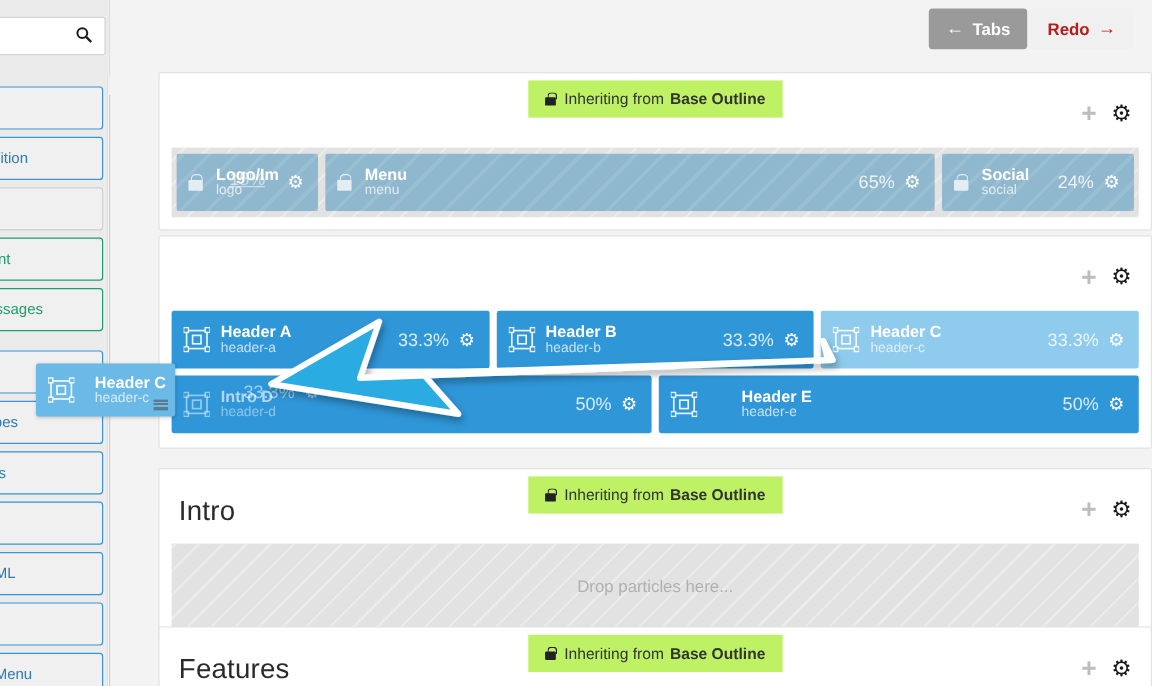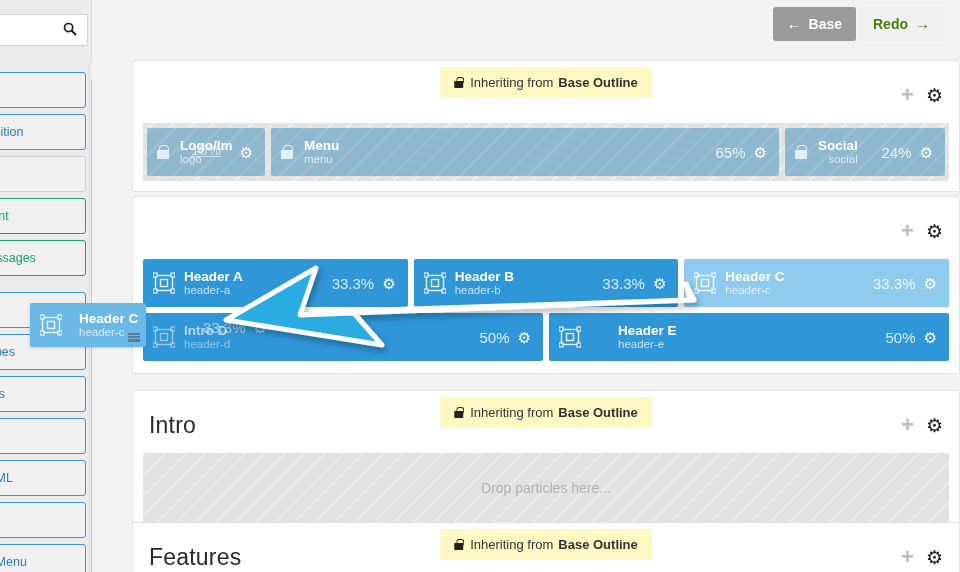--- a/index.html
+++ b/index.html
@@ -92,21 +92,21 @@
     display: flex; gap: 3px;
   }
   .tbtn {
     height: 34px; padding: 0 14px;
     border-radius: 3px;
     font-size: 14px; font-weight: bold;
     line-height: 34px;
     display: flex; align-items: center; gap: 7px;
   }
   .tbtn.undo { background: #9a9a9a; color: #ffffff; }
-  .tbtn.redo { background: #f0f0f0; color: #4d7c0f; align-items: flex-end; }
+  .tbtn.redo { background: #f0f0f0; color: #b91c1c; align-items: flex-end; }
   .tbtn .glyph { font-size: 15px; font-weight: bold; }
 
   
   .section {
     position: absolute; left: 40px; width: 828px;
     background: #ffffff;
     border: 1px solid #e2e2e2;
     border-radius: 2px;
     padding: 6px;
   }
@@ -116,21 +116,21 @@
     display: flex; align-items: center;
   }
   .sec-title {
     font-size: 23px; color: #2a2a2a; font-weight: normal;
     padding-left: 10px; letter-spacing: .2px;
   }
   .inherit-pill {
     position: absolute; left: 50%; top: 0;
     transform: translateX(-50%);
     height: 31px;
-    background: #fef9c3;
+    background: #bef264;
     padding: 0 14px;
     display: flex; align-items: center; gap: 5px;
     font-size: 13px; color: #333;
     white-space: nowrap;
   }
   .inherit-pill b { font-weight: bold; }
   .lock-glyph {
     display: inline-block; width: 9px; height: 11px;
     position: relative; margin-right: 2px;
   }
@@ -291,21 +291,21 @@
   <div class="side-scroll">
     <div class="arrow-up"></div>
     <div class="thumb"></div>
   </div>
 
   <div id="main">
 
     <div class="toolbar">
       <div class="tbtn undo">
         <span class="glyph">←</span>
-        <span>Base</span>
+        <span>Tabs</span>
       </div>
       <div class="tbtn redo">
         <span>Redo</span>
         <span class="glyph">→</span>
       </div>
     </div>
 
     <div class="section" style="top:60px;">
       <div class="sec-head">
         <div class="inherit-pill">
@@ -338,21 +338,21 @@
             <div class="p-names">
               <div class="p-title">Menu</div>
               <div class="p-id">menu</div>
             </div>
             <div class="p-right">
               <span class="p-pct">65%</span>
               <span class="gear-w">⚙</span>
             </div>
           </div>
 
-          <div class="particle locked" style="flex:0 0 160px;text-align:right;">
+          <div class="particle locked" style="flex:0 0 160px;">
             <span class="p-lock"></span>
             <div class="p-names">
               <div class="p-title">Social</div>
               <div class="p-id">social</div>
             </div>
             <div class="p-right">
               <span class="p-pct">24%</span>
               <span class="gear-w">⚙</span>
             </div>
           </div>

